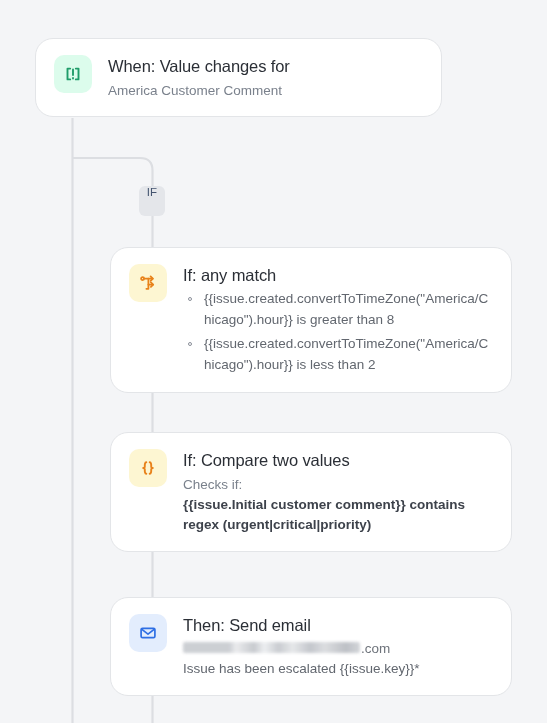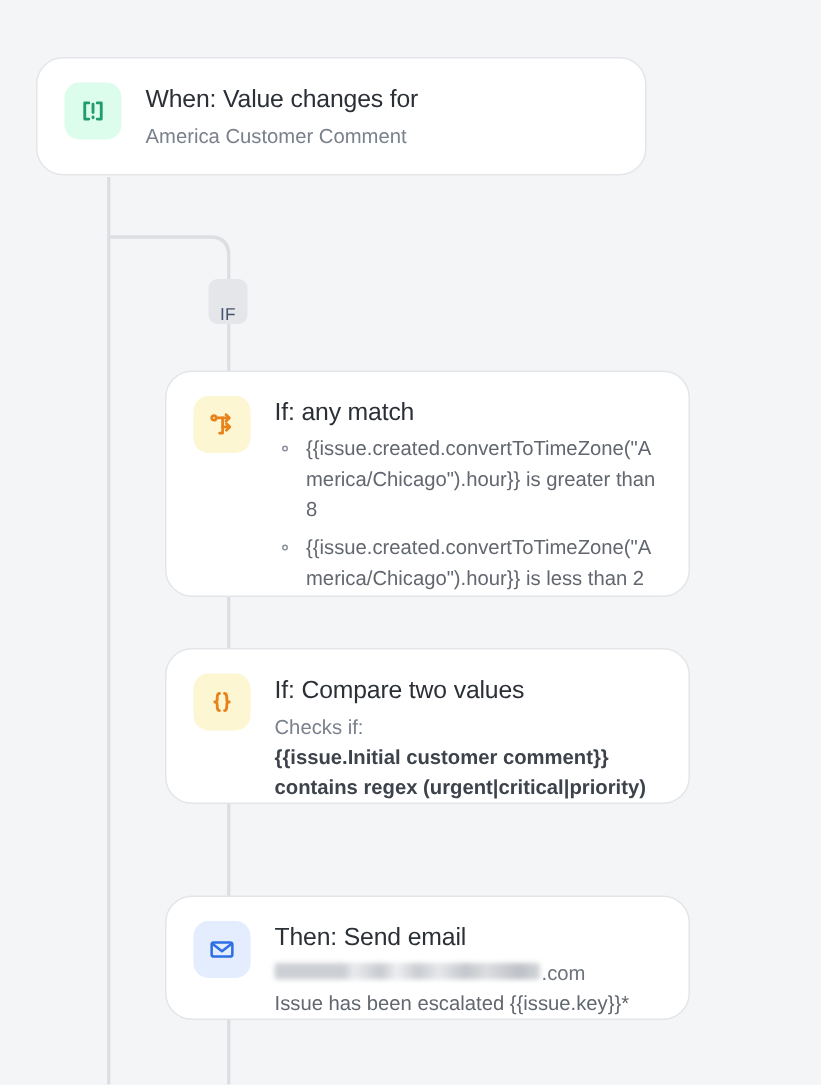--- a/index.html
+++ b/index.html
@@ -37,49 +37,49 @@
   
   .if-badge {
     position: absolute;
     left: 139px;
     top: 186px;
     width: 26px;
     height: 30px;
     background: #e4e6ea;
     border-radius: 6px;
     display: flex;
-    align-items: flex-end;
+    align-items: flex-start;
     justify-content: center;
     font-size: 11.5px;
     color: #44546f;
     letter-spacing: 0.2px;
     z-index: 3;
   }
 
   
   .card {
     position: absolute;
     background: #ffffff;
     border: 1px solid #e3e5e8;
     border-radius: 18px;
     box-sizing: border-box;
     display: flex;
     align-items: flex-start;
     z-index: 2;
   }
   .card-trigger {
-    left: 24px;
+    left: 35px;
     top: 38px;
     width: 407px;
     padding: 16px 18px 16px 18px;
   }
   .card-rule {
     left: 110px;
-    width: 350px;
-    padding: 16px 18px 0 18px;
+    width: 402px;
+    padding: 16px 18px 16px 18px;
   }
   .card-any-match { top: 247px; }
   .card-compare   { top: 432px; }
   .card-email     { top: 597px; }
 
   .icon-tile {
     width: 38px;
     height: 38px;
     min-width: 38px;
     border-radius: 10px;

